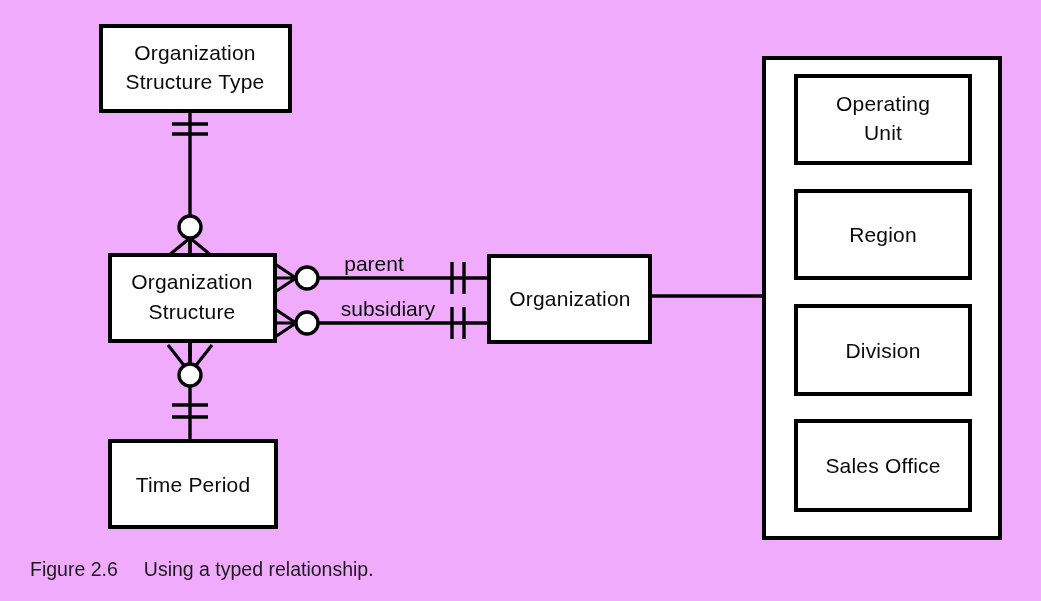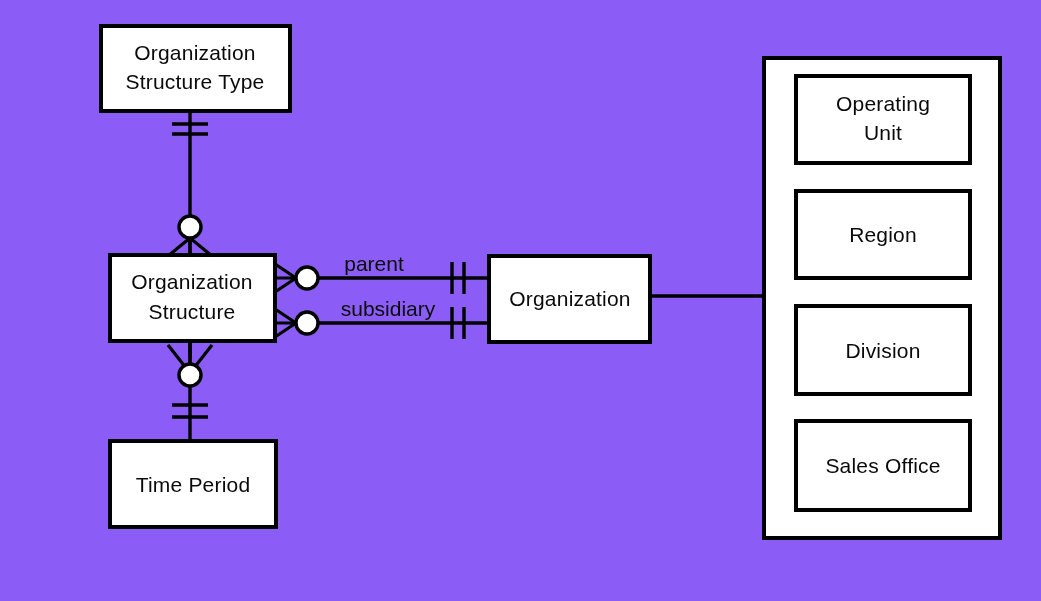--- a/index.html
+++ b/index.html
@@ -7,21 +7,21 @@
     padding: 0;
     background: #ffffff;
   }
   body {
     font-family: "Liberation Sans", sans-serif;
   }
   #page {
     position: relative;
     width: 1041px;
     height: 601px;
-    background: #8b5cf6;
+    background: #f0abfc;
     overflow: hidden;
   }
   #diagram-svg {
     position: absolute;
     left: 0;
     top: 0;
     width: 1041px;
     height: 601px;
   }
   .entity-label {
@@ -170,14 +170,17 @@
       </g>
 
       <g>
         <rect class="entity-box" x="796" y="421" width="174" height="89"></rect>
         <text class="entity-label" x="883" y="467">Sales Office</text>
       </g>
     </g>
 
   </svg>
 
+  <div id="caption">
+    <span class="cap-num">Figure 2.6</span><span>Using a typed relationship.</span>
+  </div>
 
 </div>
 
 </body></html>

